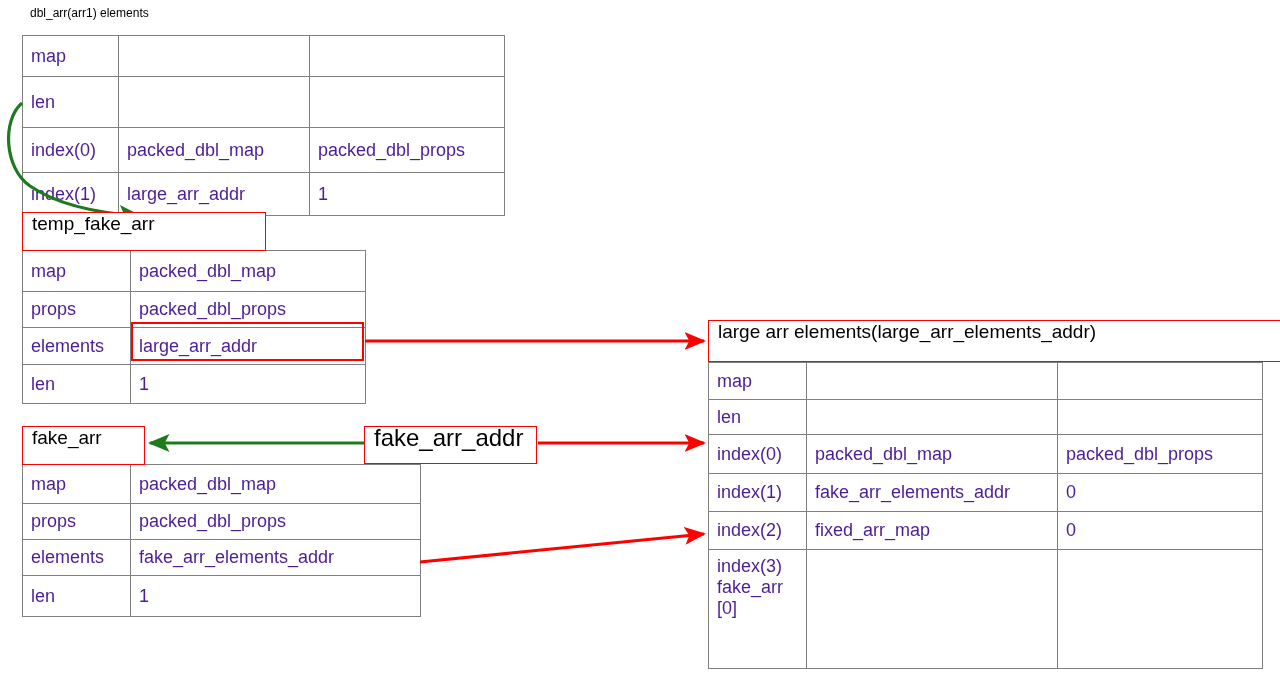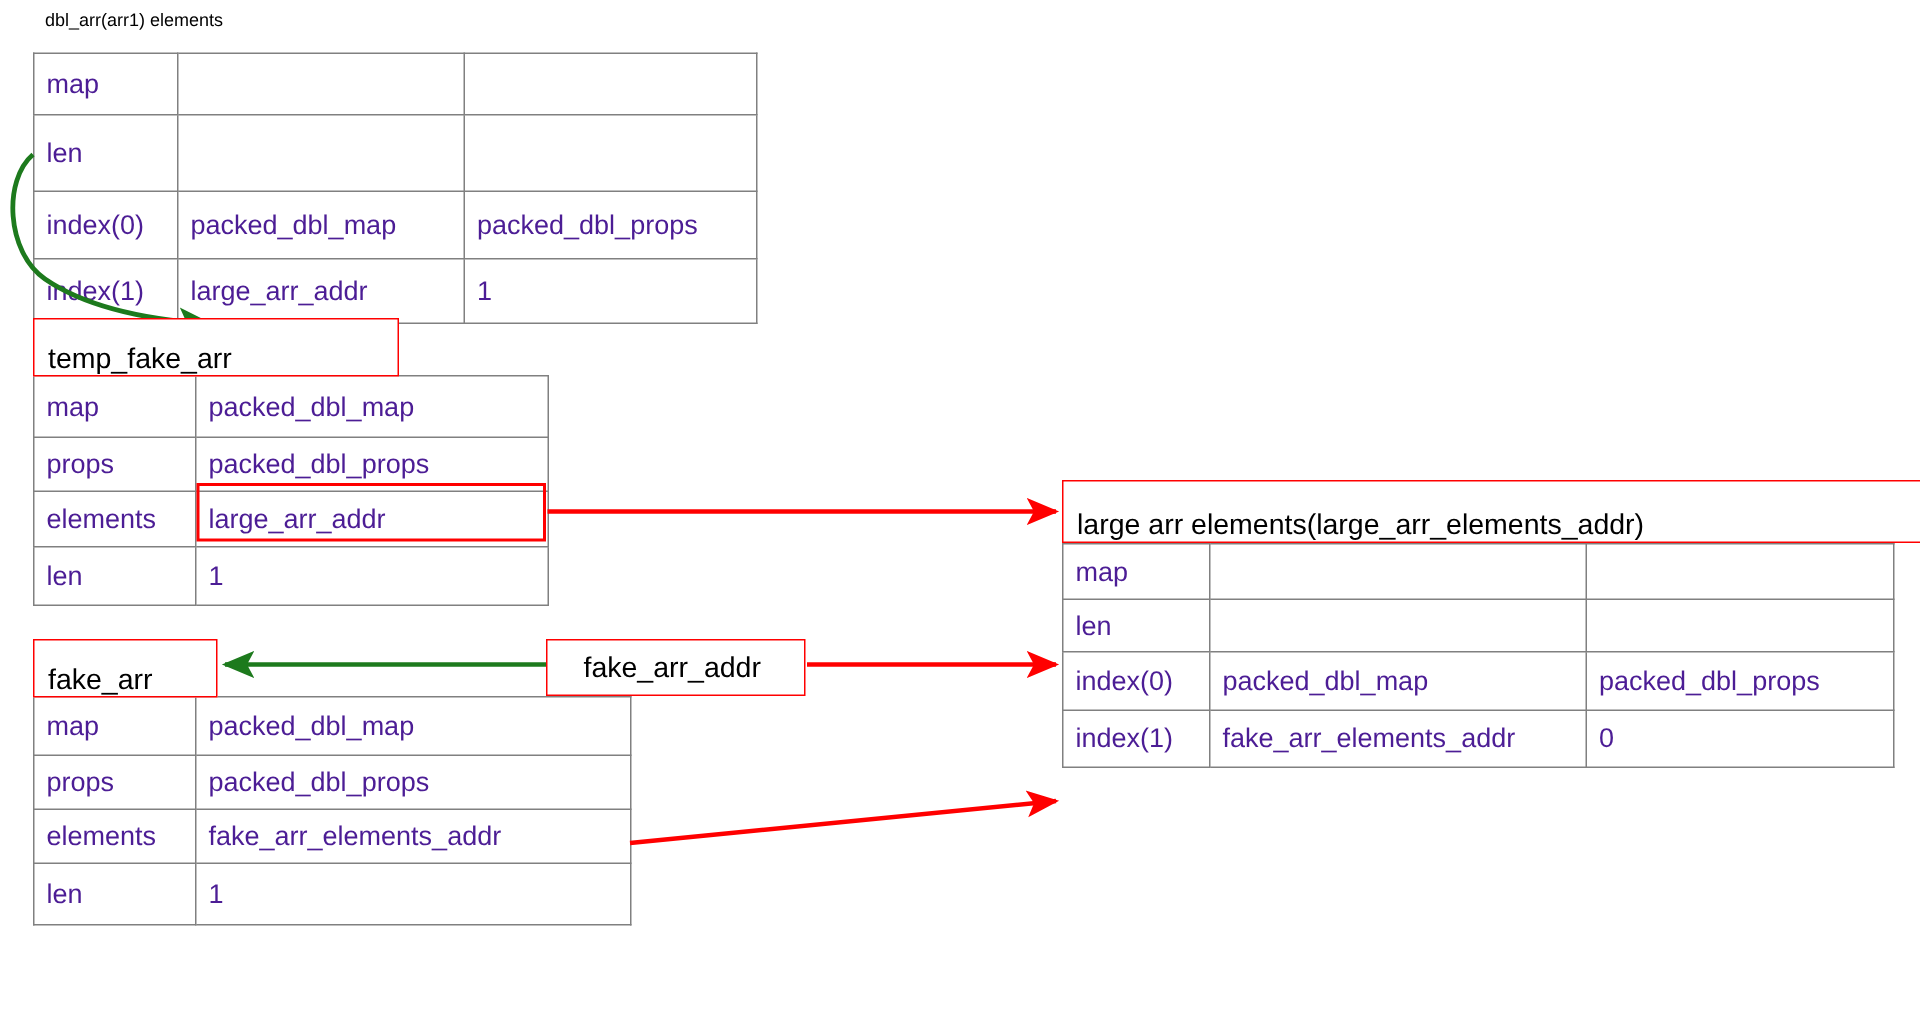--- a/index.html
+++ b/index.html
@@ -55,45 +55,44 @@
     white-space: nowrap;
   }
   
   .hdrbox {
     position: absolute;
     border: 1.6px solid #ff0000;
     background: #ffffff;
     font-size: 19px;
     line-height: 21px;
     display: flex;
-    align-items: flex-end;
+    align-items: flex-start;
     padding-left: 9px;
     box-sizing: border-box;
     white-space: nowrap;
     z-index: 6;
   }
   
   .cellmark {
     position: absolute;
     border: 2.5px solid #ff0000;
     box-sizing: border-box;
     background: transparent;
     z-index: 7;
     pointer-events: none;
   }
   
   .addrbox {
     position: absolute;
     border: 1.6px solid #ff0000;
     background: #ffffff;
-    font-size: 19px;
+    font-size: 24px;
     line-height: 21px;
     display: flex;
-    align-items: center;
-    padding-left: 24px;
+    padding-left: 9px;
     box-sizing: border-box;
     white-space: nowrap;
     z-index: 6;
   }
   .red-text {
     color: #ff0000;
   }
   .multiline {
     white-space: pre-line !important;
     line-height: 23px;
@@ -225,20 +224,32 @@
       </tr>
       <tr>
         <td style="height:30px">index(0)</td>
         <td>packed_dbl_map</td>
         <td>packed_dbl_props</td>
       </tr>
       <tr>
         <td style="height:29px">index(1)</td>
         <td>fake_arr_elements_addr</td>
         <td>0</td>
+      </tr>
+      <tr>
+        <td style="height:29px">index(2)</td>
+        <td>fixed_arr_map</td>
+        <td>0</td>
+      </tr>
+      <tr>
+        <td class="red-text multiline" style="height:108px">index(3)
+fake_arr
+[0]</td>
+        <td></td>
+        <td></td>
       </tr>
     </tbody>
   </table>
 
   <svg class="svg-layer" viewBox="0 0 1280 677" xmlns="http://www.w3.org/2000/svg">
     <defs>
       <marker id="ah-green" markerWidth="9" markerHeight="9" refX="6.5" refY="3.6" orient="auto" markerUnits="strokeWidth">
         <path d="M0,0.6 L7.2,3.6 L0,6.6 L1.6,3.6 Z" fill="#1d7a1d"></path>
       </marker>
       <marker id="ah-red" markerWidth="9" markerHeight="9" refX="6.5" refY="3.6" orient="auto" markerUnits="strokeWidth">

